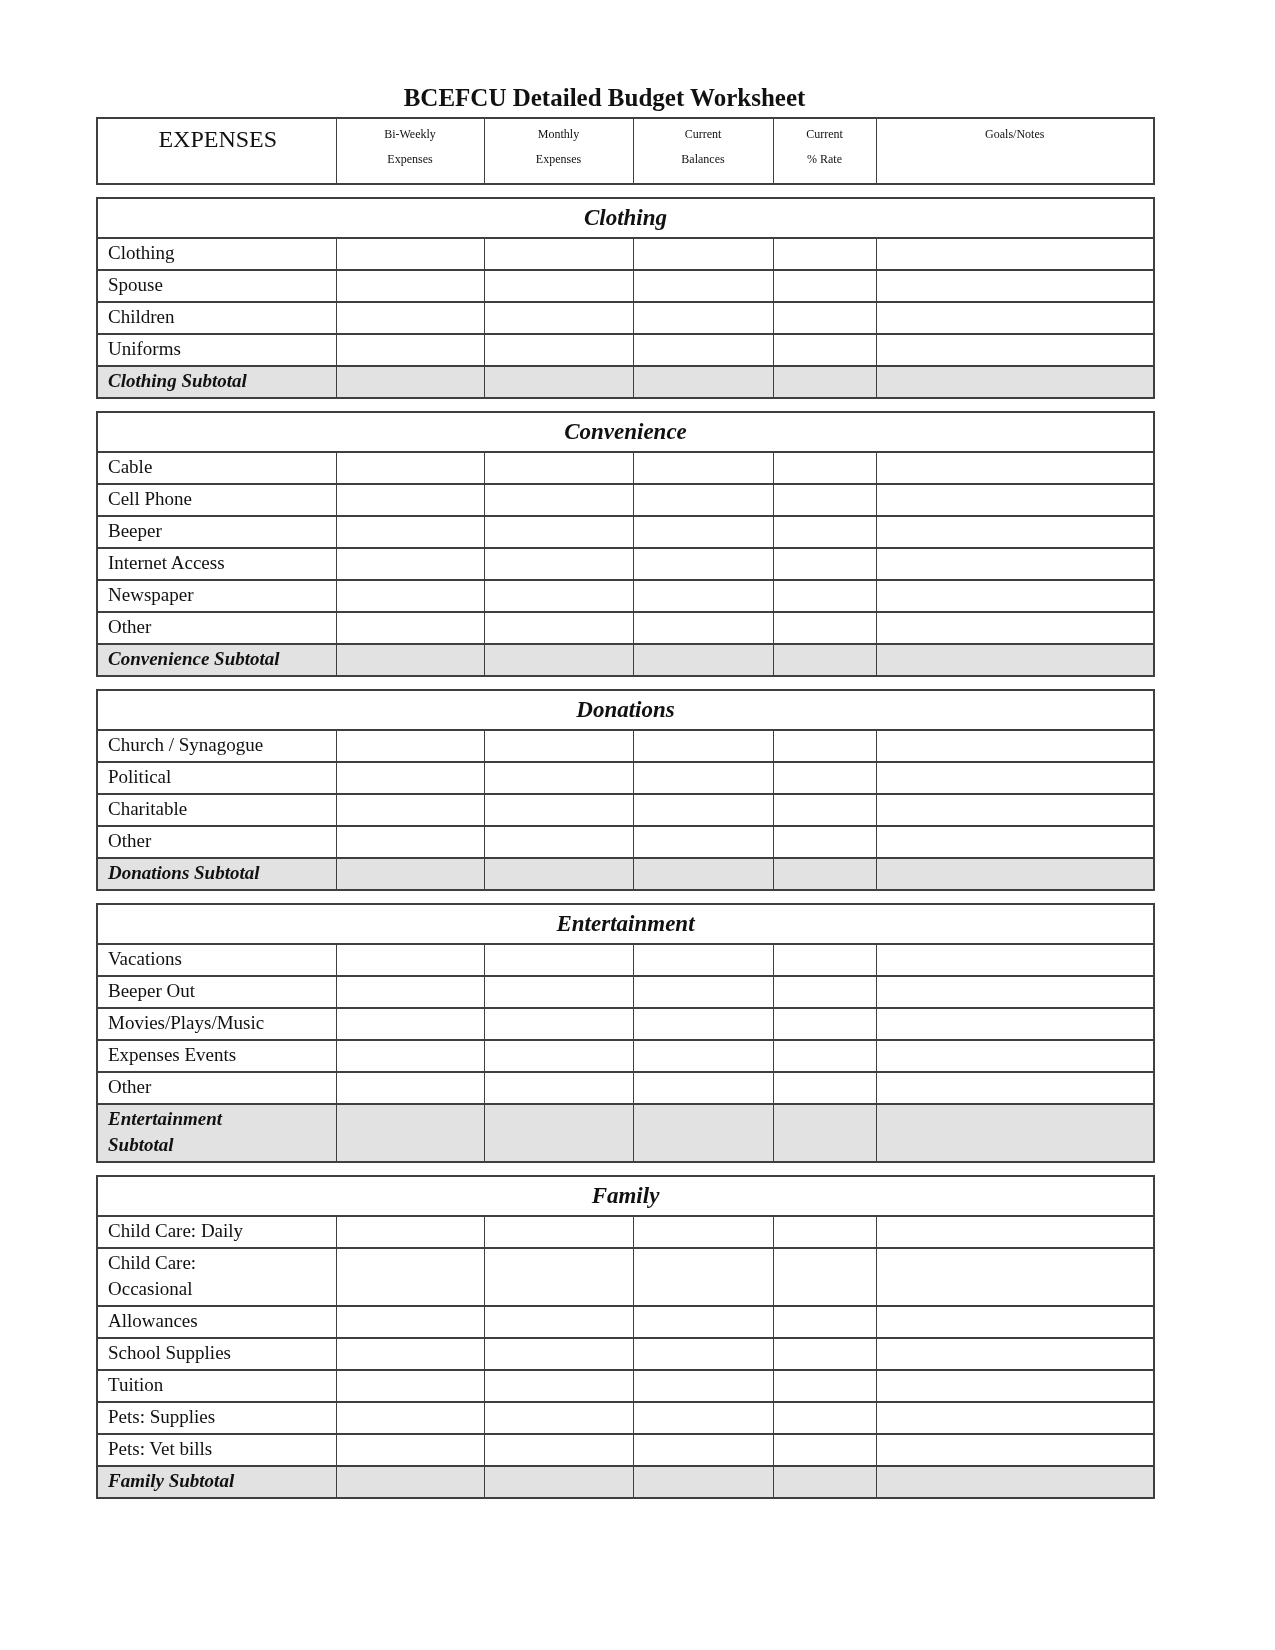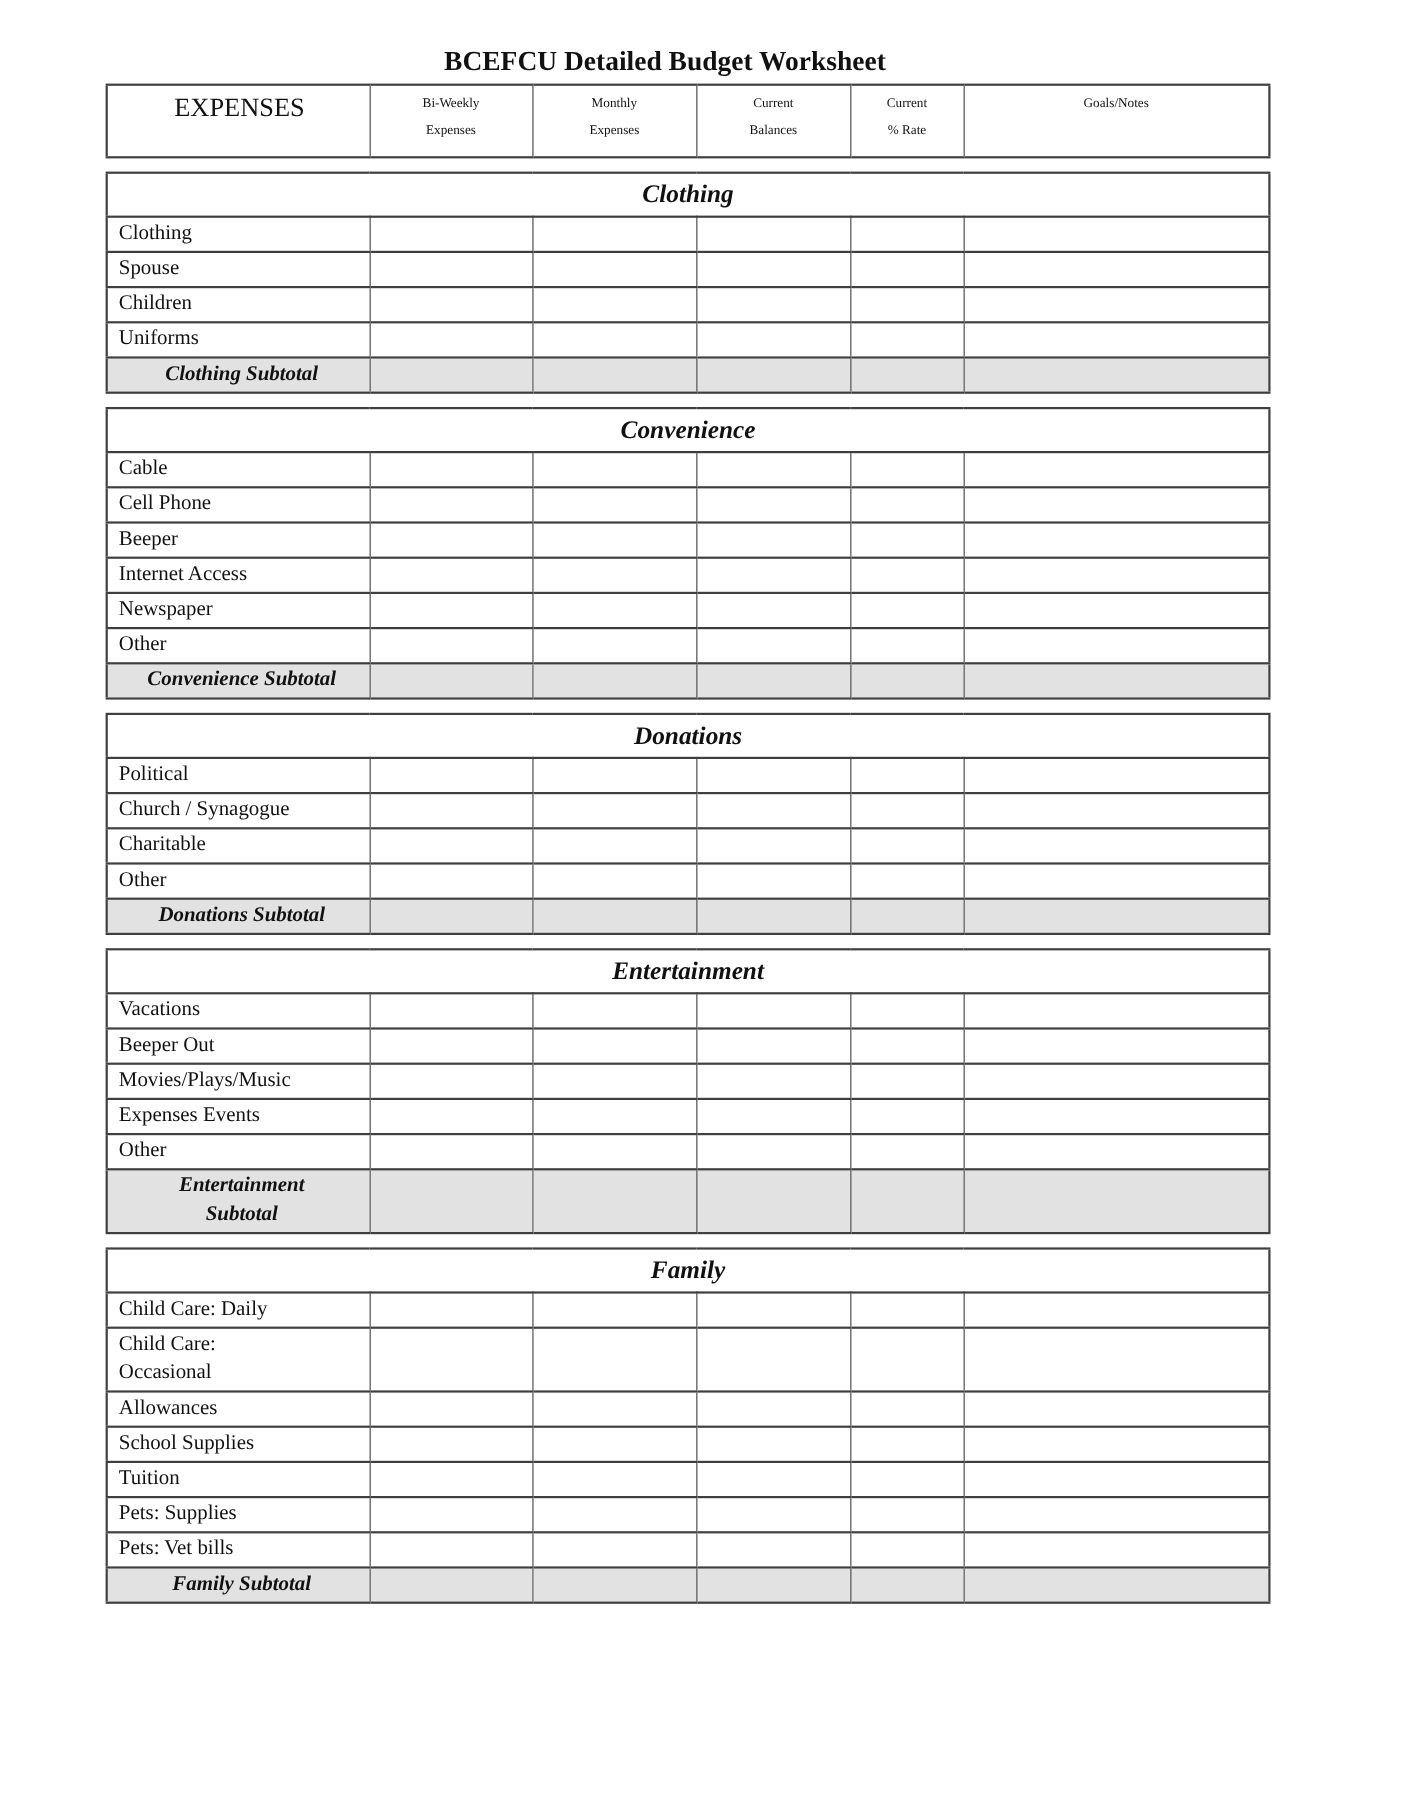--- a/index.html
+++ b/index.html
@@ -2,21 +2,21 @@
 <html><head>
 <meta charset="utf-8">
 <style>
   html, body { margin: 0; padding: 0; }
   body {
     width: 1275px; height: 1650px;
     background: #ffffff;
     font-family: "Liberation Serif", serif;
     color: #111111;
   }
-  .page { padding-top: 43px; }
+  .page { padding-top: 84px; }
   .doc-title {
     width: 1057px; margin: 0 0 0 76px;
     text-align: center;
     font-size: 25px; font-weight: bold;
     line-height: 28px;
   }
   .tbl {
     border-collapse: collapse;
     table-layout: fixed;
     width: 1057px;
@@ -65,21 +65,21 @@
   tr.r td  { height: 28px; }
   tr.r2 td { height: 54px; }
   td.lbl {
     font-size: 19px;
     line-height: 26px;
     padding: 1px 4px 1px 10px;
     vertical-align: top;
     white-space: pre-line;
   }
   tr.subtotal td { background: #e2e2e2; }
-  tr.subtotal td.lbl { font-weight: bold; font-style: italic; text-align: center; }
+  tr.subtotal td.lbl { font-weight: bold; font-style: italic; }
 </style>
 </head>
 <body>
 
 <div class="page">
 
   <h1 class="doc-title">BCEFCU Detailed Budget Worksheet</h1>
 
   <table class="tbl header-tbl">
     <colgroup>
@@ -241,29 +241,29 @@
         <col class="c3">
         <col class="c4">
         <col class="c5">
         <col class="c6">
       </colgroup>
     <tbody>
         <tr class="section-head">
           <td colspan="6">Donations</td>
         </tr>
     <tr class="r">
+          <td class="lbl">Church / Synagogue</td>
+          <td class="c"></td>
+          <td class="c"></td>
+          <td class="c"></td>
+          <td class="c"></td>
+          <td class="c"></td>
+        </tr>
+    <tr class="r">
           <td class="lbl">Political</td>
-          <td class="c"></td>
-          <td class="c"></td>
-          <td class="c"></td>
-          <td class="c"></td>
-          <td class="c"></td>
-        </tr>
-    <tr class="r">
-          <td class="lbl">Church / Synagogue</td>
           <td class="c"></td>
           <td class="c"></td>
           <td class="c"></td>
           <td class="c"></td>
           <td class="c"></td>
         </tr>
     <tr class="r">
           <td class="lbl">Charitable</td>
           <td class="c"></td>
           <td class="c"></td>

